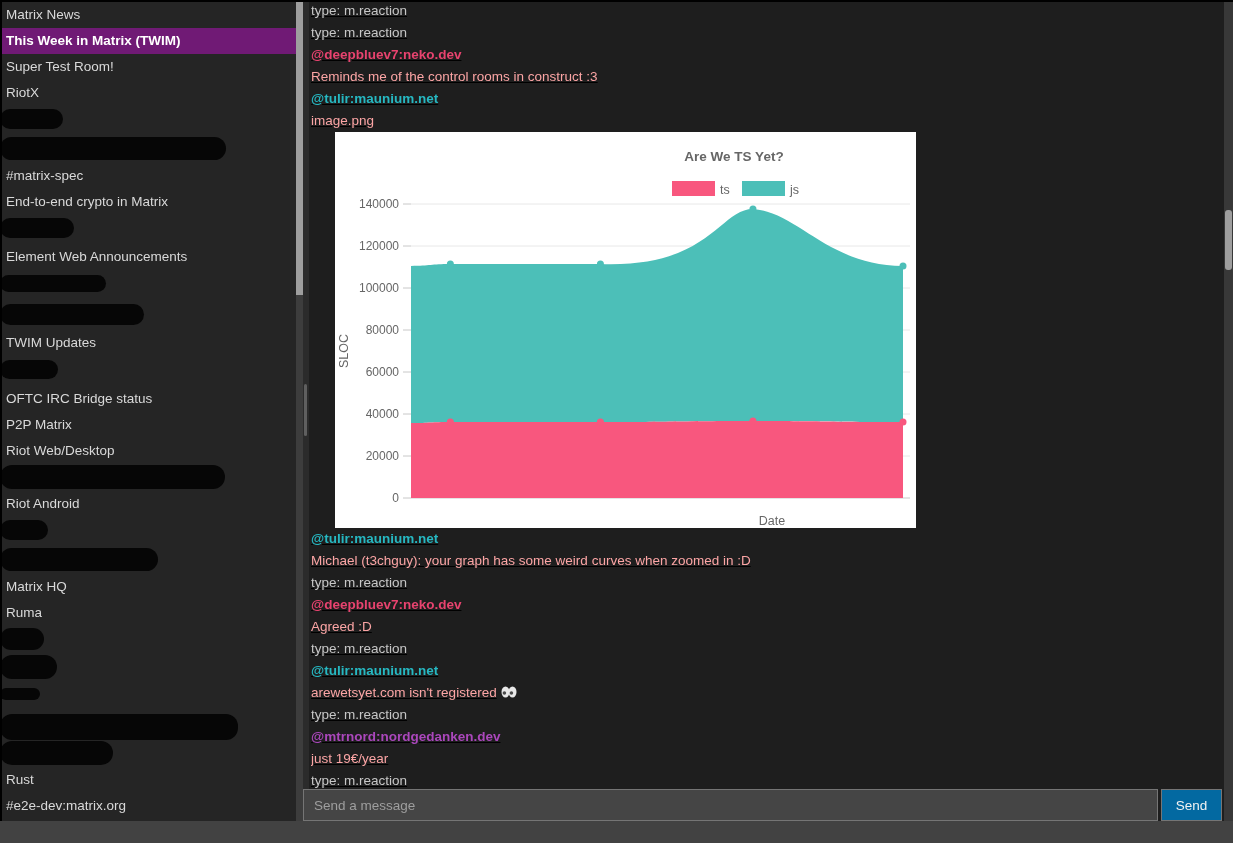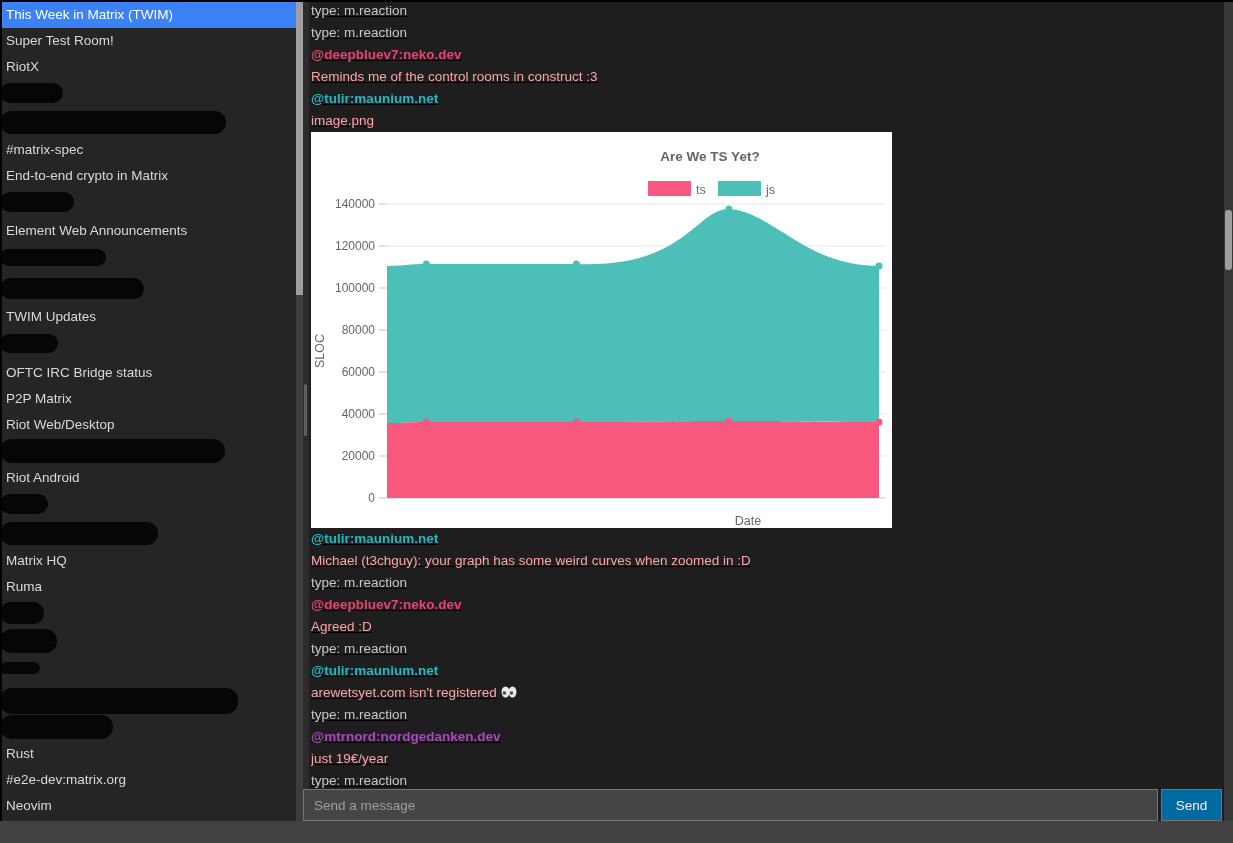--- a/index.html
+++ b/index.html
@@ -2,56 +2,57 @@
 <html><head>
 <meta charset="utf-8">
 <style>
   html,body{margin:0;padding:0;background:#000;}
   *{box-sizing:border-box;font-family:"Liberation Sans", sans-serif;}
   .app{position:relative;width:1233px;height:843px;overflow:hidden;background:#1e1e1e;}
 
   
   .sidebar{position:absolute;left:0;top:0;width:296px;height:821px;background:#252525;overflow:hidden;padding-top:2px;}
   .room{height:26px;line-height:26px;padding-left:6px;font-size:13.5px;color:#d9d9d9;white-space:nowrap;overflow:hidden;}
-  .room.selected{background:#3b82f6;color:#ffffff;}
+  .room.selected{background:#701a75;color:#ffffff;font-weight:bold;}
   .redact-row{height:26px;}
   .redact{background:#060606;}
 
   
   .sb-scroll{position:absolute;left:296px;top:0;width:7px;height:821px;background:#3d3d3d;}
   .sb-scroll .handle{position:absolute;left:0;top:0;width:7px;height:295px;background:#9e9e9e;}
   .splitter{position:absolute;left:303px;top:0;width:6px;height:821px;background:#2b2b2b;}
   .splitter .grip{position:absolute;left:1px;top:384px;width:3px;height:52px;background:#5f5f5f;border-radius:2px;}
   .chat-scroll{position:absolute;left:1224px;top:0;width:9px;height:821px;background:#383838;}
   .chat-scroll .handle{position:absolute;left:1px;top:210px;width:7px;height:60px;background:#9e9e9e;border-radius:3px;}
 
   
   .chat{position:absolute;left:309px;top:0;width:915px;height:821px;background:#1e1e1e;padding-left:2px;overflow:hidden;text-decoration:underline;}
   .m-line{height:22px;line-height:22px;font-size:13.5px;white-space:nowrap;overflow:hidden;}
   .m-meta{color:#c7c7c7;}
   .m-body{color:#fca5a5;}
   .m-sender{font-weight:bold;}
   .eyes{display:inline-block;vertical-align:-1px;margin-left:4px;}
-  .chart-wrap{width:581px;height:396px;background:#737373;overflow:hidden;}
+  .chart-wrap{width:581px;height:396px;background:#737373;overflow:hidden;margin-left:24px;}
 
   
   .composer{position:absolute;left:303px;top:789px;width:919px;height:32px;display:flex;gap:3px;z-index:5;}
   .composer input{flex:1;background:#454545;border:1px solid #757575;color:#22c55e;padding:0 10px;font-size:13.5px;outline:none;border-radius:0;}
   .composer input::placeholder{color:#9e9e9e;}
   .composer button{width:61px;background:#0369a1;border:1px solid #757575;color:#f2f2f2;font-size:13.5px;padding:0;}
 
   .footer-strip{position:absolute;left:0;top:821px;width:1233px;height:22px;background:#424242;z-index:6;}
   .edge-top{position:absolute;left:0;top:0;width:1233px;height:2px;background:#000;z-index:7;}
   .edge-left{position:absolute;left:0;top:0;width:2px;height:821px;background:#000;z-index:7;}
 </style>
 </head>
 <body>
 
 <div class="app">
   <aside class="sidebar" id="sidebar">
+      <div class="room">Matrix News</div>
       <div class="room selected">This Week in Matrix (TWIM)</div>
       <div class="room">Super Test Room!</div>
       <div class="room">RiotX</div>
       <div class="redact-row">
         <div class="redact" style="width: 63px; height: 20px; margin-top: 3px; border-radius: 10px;"></div>
       </div>
       <div class="redact-row">
         <div class="redact" style="width: 226px; height: 23px; margin-top: 2px; border-radius: 11.5px;"></div>
       </div>
       <div class="room">#matrix-spec</div>

